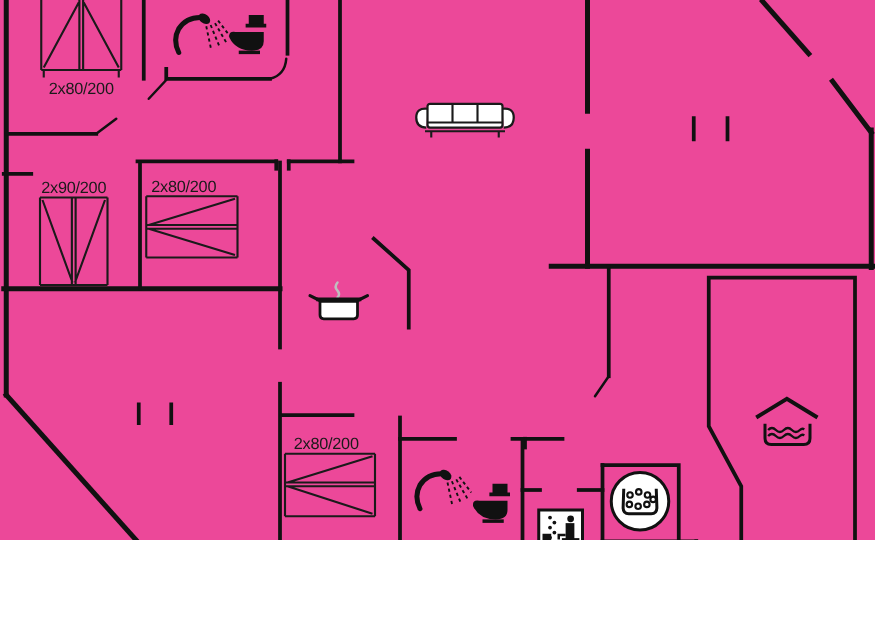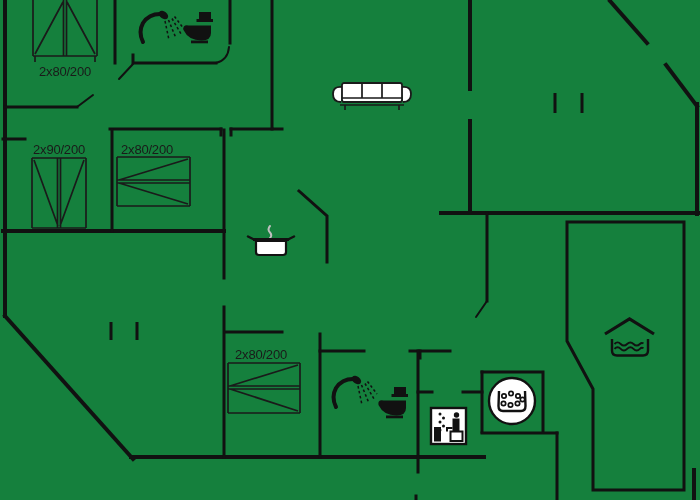--- a/index.html
+++ b/index.html
@@ -1,19 +1,19 @@
 <!DOCTYPE html>
 <html><head>
 <meta charset="utf-8">
 <style>
   html, body { margin: 0; padding: 0; background: #ffffff; }
   .plan-wrap {
-    width: 700px; height: 500px;
+    width: 700px; height: 432px;
     position: relative;
-    background: #15803d;
+    background: #ec4899;
     overflow: hidden;
   }
   svg { display: block; }
   .wall-outer { stroke: #111111; stroke-width: 4; fill: none; stroke-linecap: square; }
   .wall-inner { stroke: #111111; stroke-width: 3; fill: none; stroke-linecap: square; }
   .door-line  { stroke: #111111; stroke-width: 2; fill: none; stroke-linecap: round; }
   .win-mark   { stroke: #111111; stroke-width: 3; fill: none; stroke-linecap: butt; }
   .furn       { stroke: #1a1a1a; stroke-width: 1.7; fill: none; }
   .furn-w     { stroke: #1a1a1a; stroke-width: 1.8; fill: #ffffff; }
   .icon-fill  { fill: #111111; stroke: none; }

